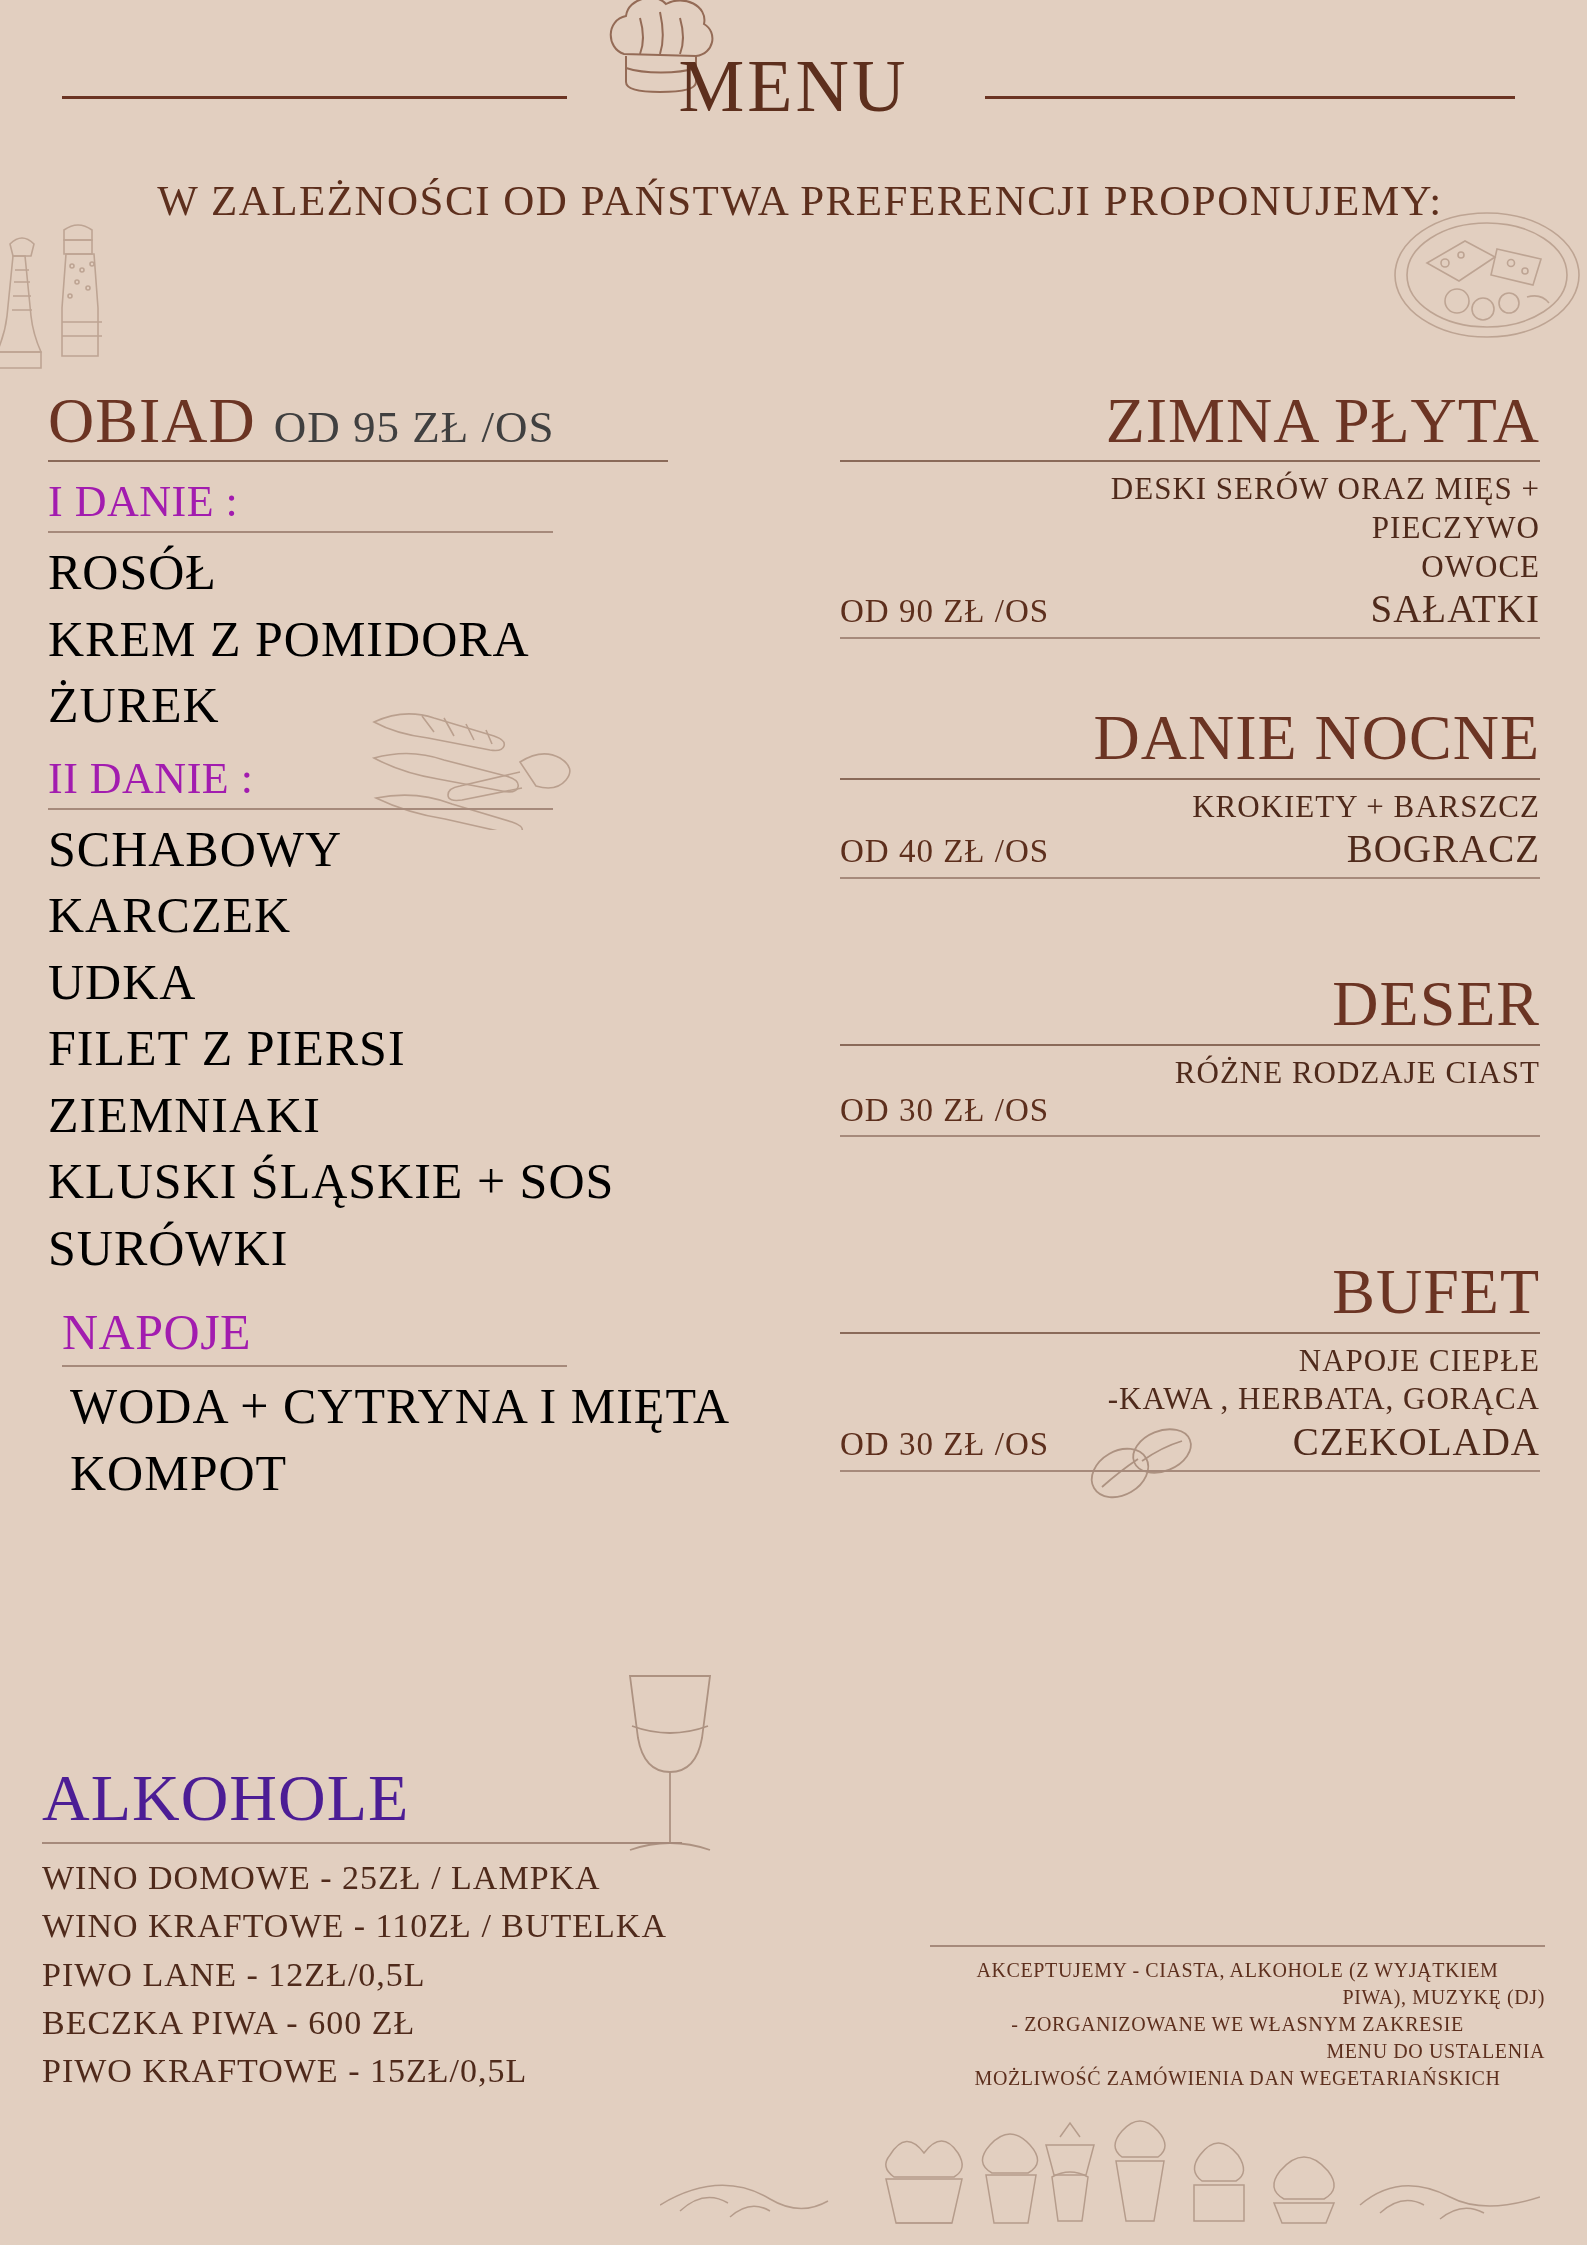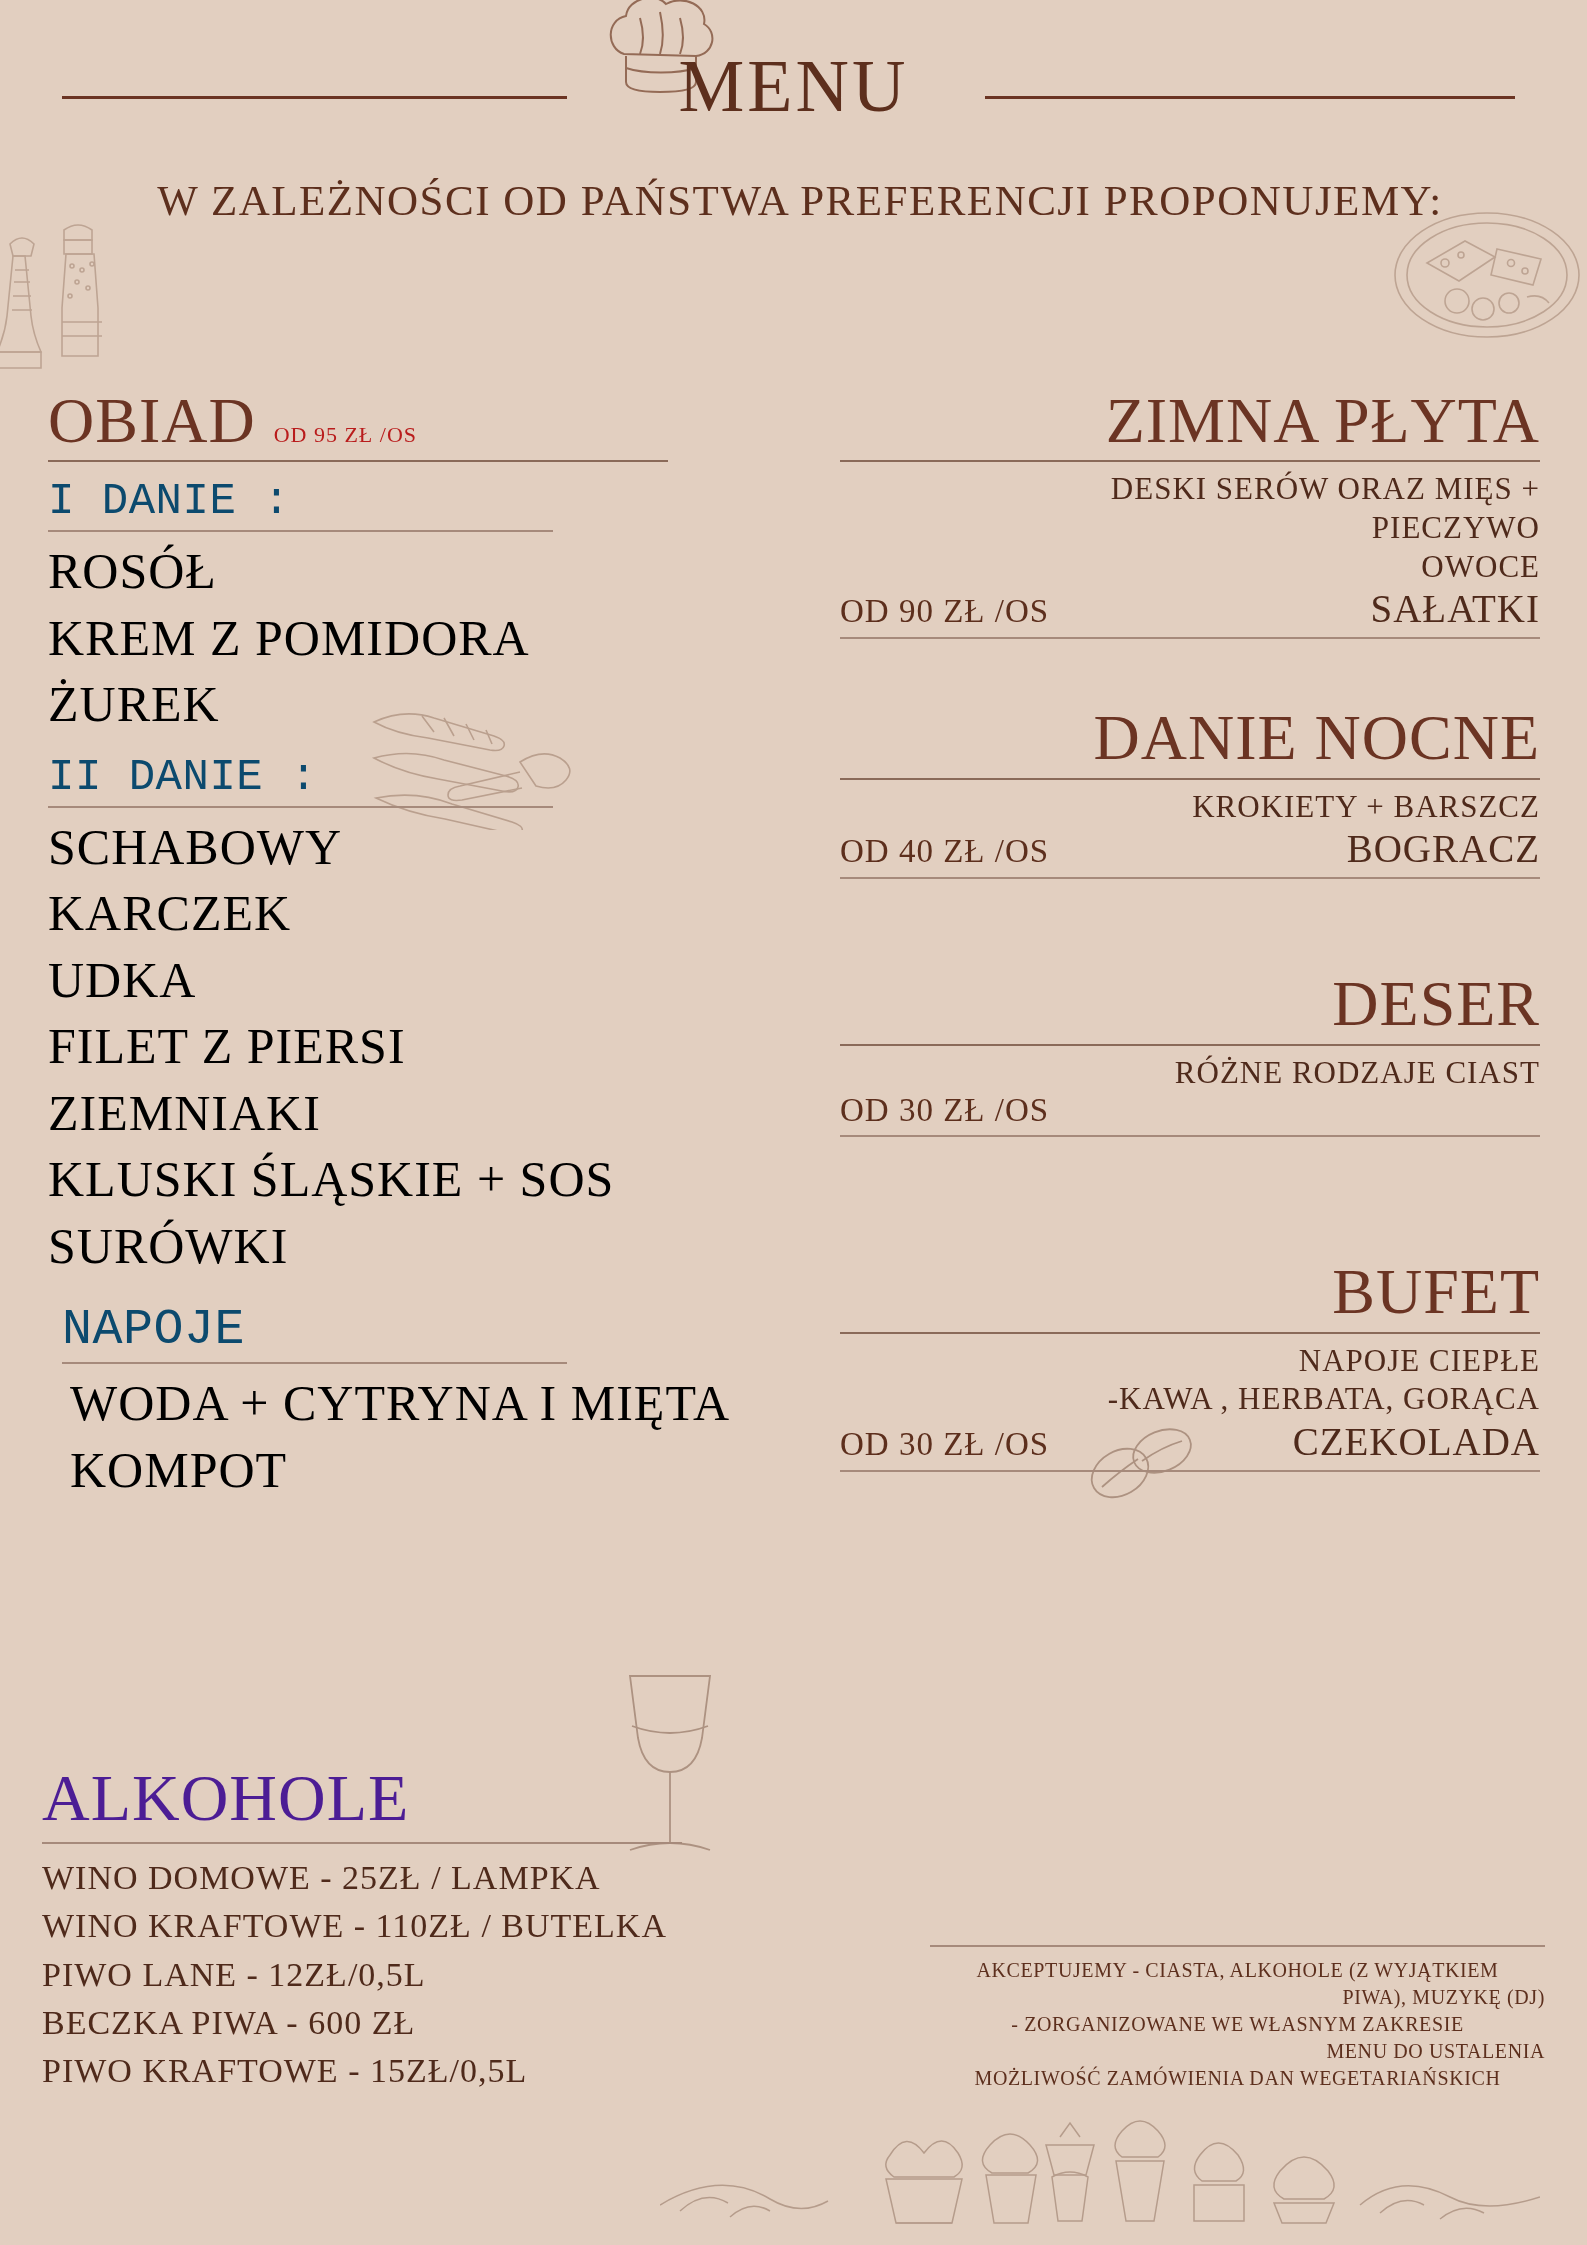--- a/index.html
+++ b/index.html
@@ -99,37 +99,36 @@
     letter-spacing: 1px;
     color: #6b3423;
     line-height: 1.05;
     display: flex;
     align-items: baseline;
     gap: 18px;
     margin-top: 17px;
   }
   .sec-head.right { justify-content: flex-end; }
   .price-inline {
-    font-size: 22px;
-    letter-spacing: 1px;
-    color: #b91c1c;
+    font-size: 45px;
+    letter-spacing: 1px;
+    color: #404040;
   }
   .rule {
     height: 2px;
     background: #a68a7b;
     margin: 6px 0 8px 0;
   }
   .rule.dark { background: #8a6a59; }
 
   .sub-head {
     font-size: 44px;
-    color: #0c4a6e;
+    color: #a21caf;
     letter-spacing: .5px;
     margin-top: 14px;
-    font-family: Liberation Mono, monospace;
   }
   .rule-short {
     height: 2px;
     background: #a68a7b;
     width: 505px;
     margin: 4px 0 6px 0;
   }
   .items {
     font-size: 50px;
     line-height: 1.33;

